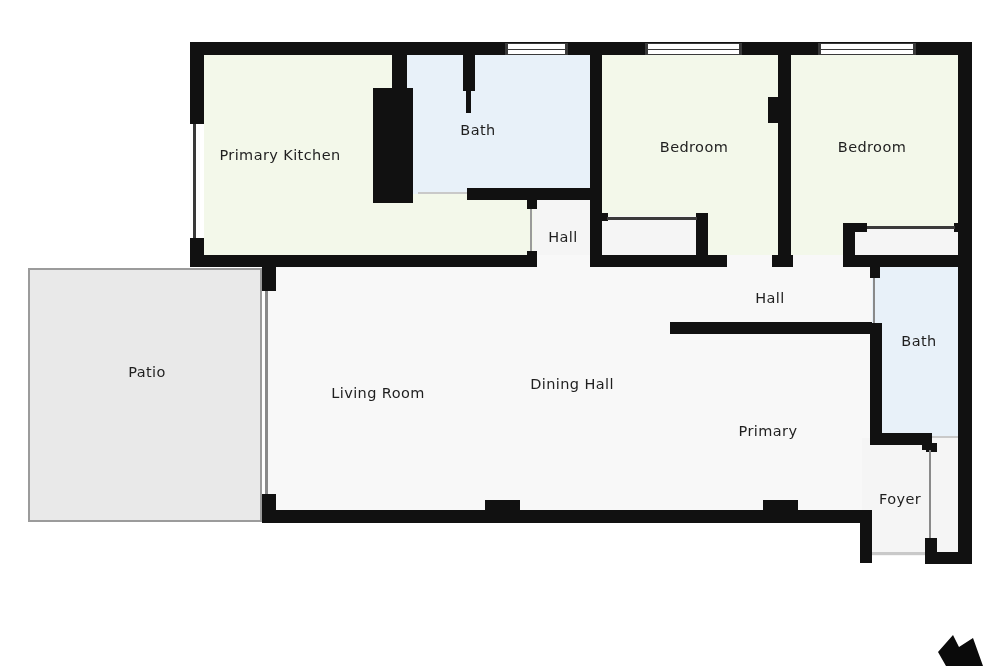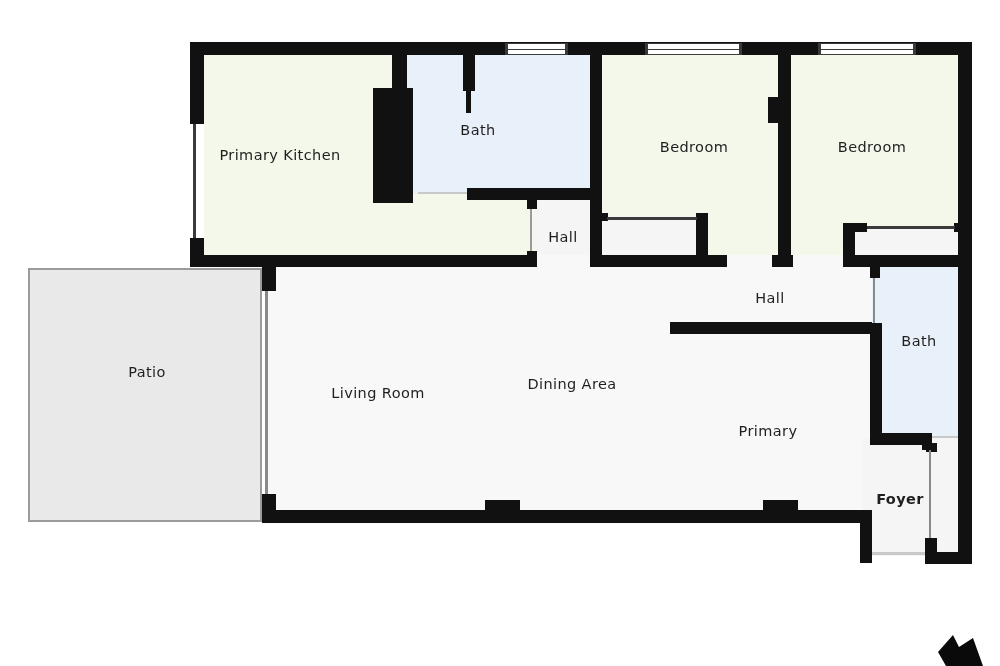--- a/index.html
+++ b/index.html
@@ -101,22 +101,22 @@
   <div class="thin" style="left:929px;top:450px;width:2px;height:88px;background:#8a8a8a;"></div>
 
   <div class="room-label" style="left:280px;top:155px;">Primary Kitchen</div>
   <div class="room-label" style="left:478px;top:130px;">Bath</div>
   <div class="room-label" style="left:694px;top:147px;">Bedroom</div>
   <div class="room-label" style="left:872px;top:147px;">Bedroom</div>
   <div class="room-label" style="left:563px;top:237px;">Hall</div>
   <div class="room-label" style="left:770px;top:298px;">Hall</div>
   <div class="room-label" style="left:147px;top:372px;">Patio</div>
   <div class="room-label" style="left:378px;top:393px;">Living Room</div>
-  <div class="room-label" style="left:572px;top:384px;">Dining Area</div>
+  <div class="room-label" style="left:572px;top:384px;">Dining Hall</div>
   <div class="room-label" style="left:768px;top:431px;">Primary</div>
   <div class="room-label" style="left:919px;top:341px;">Bath</div>
-  <div class="room-label" style="left:900px;top:499px;font-weight:bold;">Foyer</div>
+  <div class="room-label" style="left:900px;top:499px;">Foyer</div>
 
   <svg id="compass" viewBox="0 0 62 38" xmlns="http://www.w3.org/2000/svg">
     <polygon points="10,24 25,7 31,19 45,10 55,38 18,38" fill="#0a0a0a"></polygon>
   </svg>
 
 </div>
 
 </body></html>

